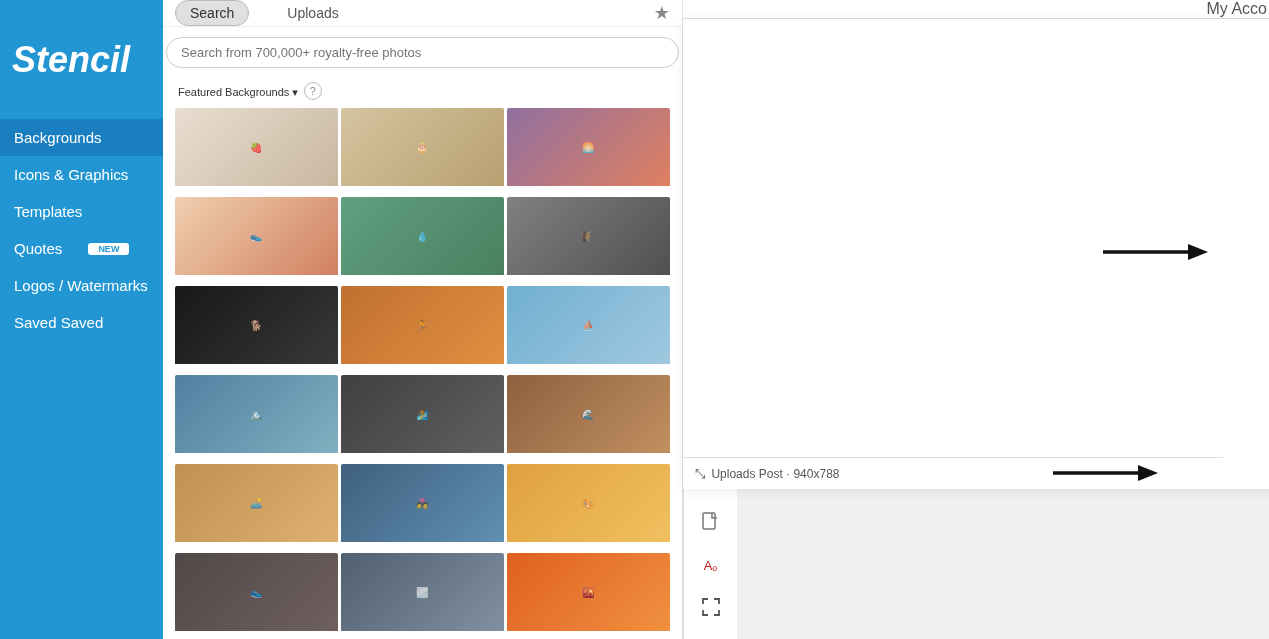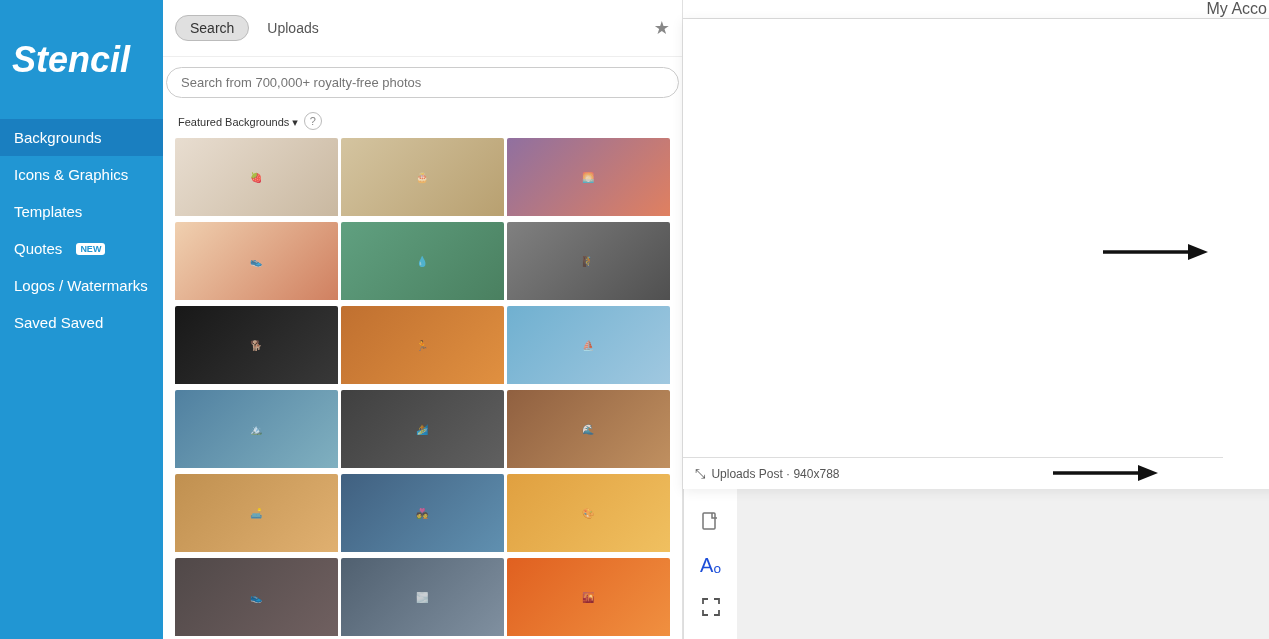--- a/index.html
+++ b/index.html
@@ -39,41 +39,41 @@
     }
     .sidebar-item.active {
       background: #1a7fc0;
     }
     .badge-new {
       background: #fff;
       color: #2196d3;
       font-size: 9px;
       font-weight: bold;
       border-radius: 3px;
-      padding: 1px 4px;
-      margin-left: 8px;
+      padding: 1px 10px;
+      margin-left: 20px;
     }
 
     
     #middle-panel {
       width: 520px;
       background: #fff;
       display: flex;
       flex-direction: column;
       border-right: 1px solid #e0e0e0;
       height: 100%;
       overflow: hidden;
       flex-shrink: 0;
     }
     #tab-bar {
       display: flex;
       align-items: center;
-      padding: 15px 12px;
+      padding: 0 12px;
       border-bottom: 1px solid #eee;
-      gap: 4px;
+      gap: 24px;
     }
     .tab-btn {
       padding: 4px 14px;
       border-radius: 20px;
       font-size: 14px;
       cursor: pointer;
       border: 1px solid #ccc;
       background: #e8e8e8;
       color: #555;
     }
@@ -393,21 +393,21 @@
     </div>
   </div>
 
   <div id="right-toolbar">
     <div class="toolbar-icon">
       <svg width="20" height="22" viewBox="0 0 20 22" fill="none" stroke="#777" stroke-width="1.5">
         <rect x="2" y="1" width="12" height="16" rx="1"></rect>
         <polyline points="11,1 11,6 16,6"></polyline>
       </svg>
     </div>
-    <div class="toolbar-icon" style="font-size:20px; color:#1d4ed8;">Aₒ</div>
+    <div class="toolbar-icon" style="font-size:13px; color:#b91c1c;">Aₒ</div>
     <div class="toolbar-icon active-icon" style="font-size:16px; color:#555;">
       <svg width="18" height="18" viewBox="0 0 18 18" fill="none" stroke="#555" stroke-width="1.8">
         <polyline points="1,6 1,1 6,1"></polyline>
         <polyline points="12,1 17,1 17,6"></polyline>
         <polyline points="17,12 17,17 12,17"></polyline>
         <polyline points="6,17 1,17 1,12"></polyline>
       </svg>
     </div>
     <div class="toolbar-icon">
       <svg width="18" height="18" viewBox="0 0 18 18" fill="none" stroke="#777" stroke-width="1.5">

